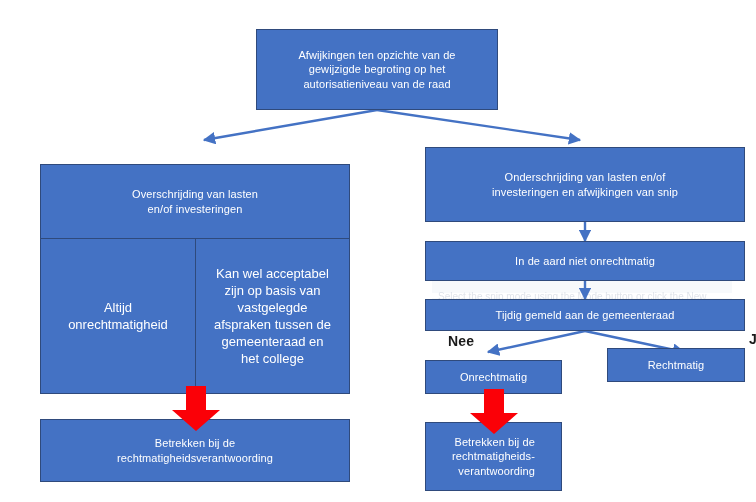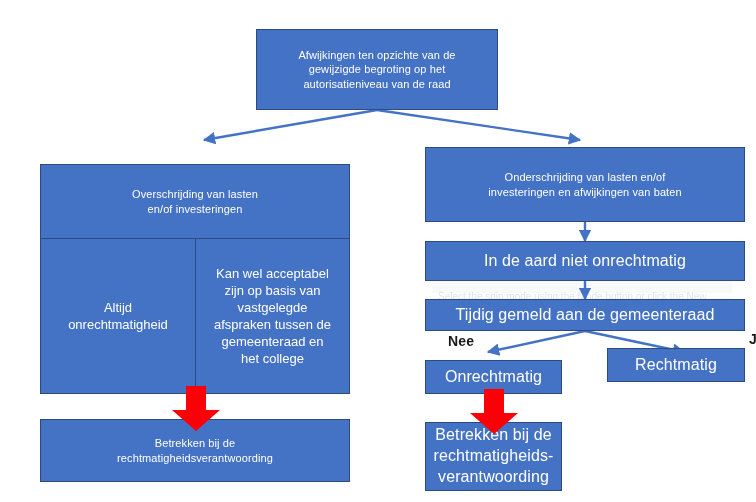--- a/index.html
+++ b/index.html
@@ -26,21 +26,21 @@
     display: flex;
     align-items: center;
     justify-content: center;
     text-align: center;
     line-height: 1.30;
     font-size: 11px;
     letter-spacing: 0.1px;
     white-space: pre-line;
     padding: 2px 6px;
   }
-  .box.small { font-size: 16px; }
+  .box.small { font-size: 11px; text-align: right; }
 
   
   .split-wrap {
     position: absolute;
     box-sizing: border-box;
     display: flex;
     border: 1.5px solid #2f4a7c;
     background: #4472c4;
   }
   .split-cell {
@@ -138,21 +138,21 @@
 vastgelegde
 afspraken tussen de
 gemeenteraad en
 het college</div>
   </div>
 
   <div class="box" style="left:40px; top:419px; width:310px; height:63px;">Betrekken bij de
 rechtmatigheidsverantwoording</div>
 
   <div class="box" style="left:425px; top:147px; width:320px; height:75px;">Onderschrijding van lasten en/of
-investeringen en afwijkingen van baten</div>
+investeringen en afwijkingen van snip</div>
 
   <div class="box small" style="left:425px; top:241px; width:320px; height:40px;">In de aard niet onrechtmatig</div>
 
   <div class="box small" style="left:425px; top:299px; width:320px; height:32px;">Tijdig gemeld aan de gemeenteraad</div>
 
   <div class="branch-label" style="left:448px; top:333px;">Nee</div>
   <div class="branch-label" style="left:740px; top:331px;margin-left:9px;">Ja</div>
 
   <div class="box small" style="left:425px; top:360px; width:137px; height:34px;">Onrechtmatig</div>
 

